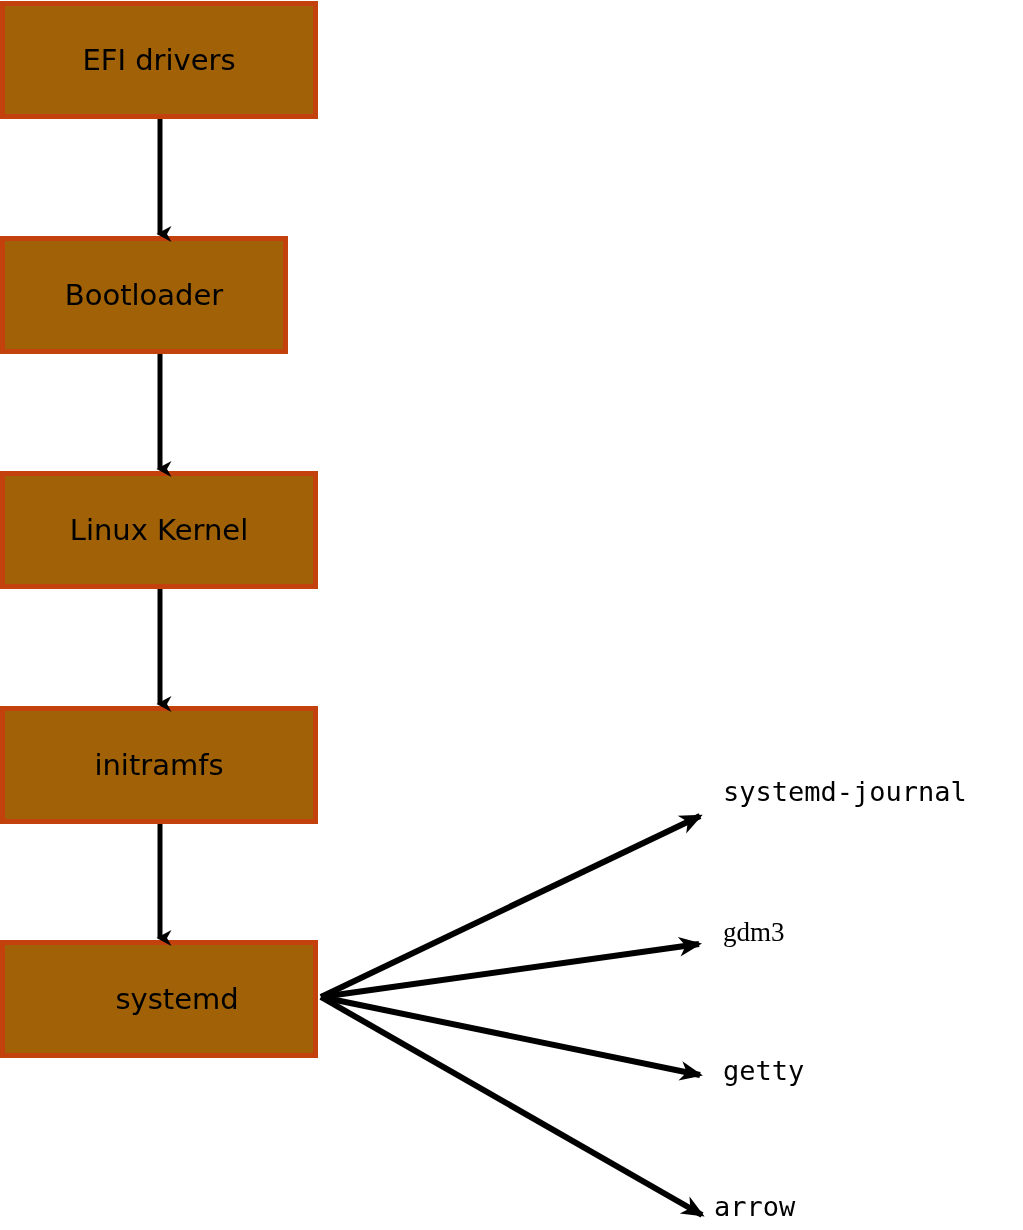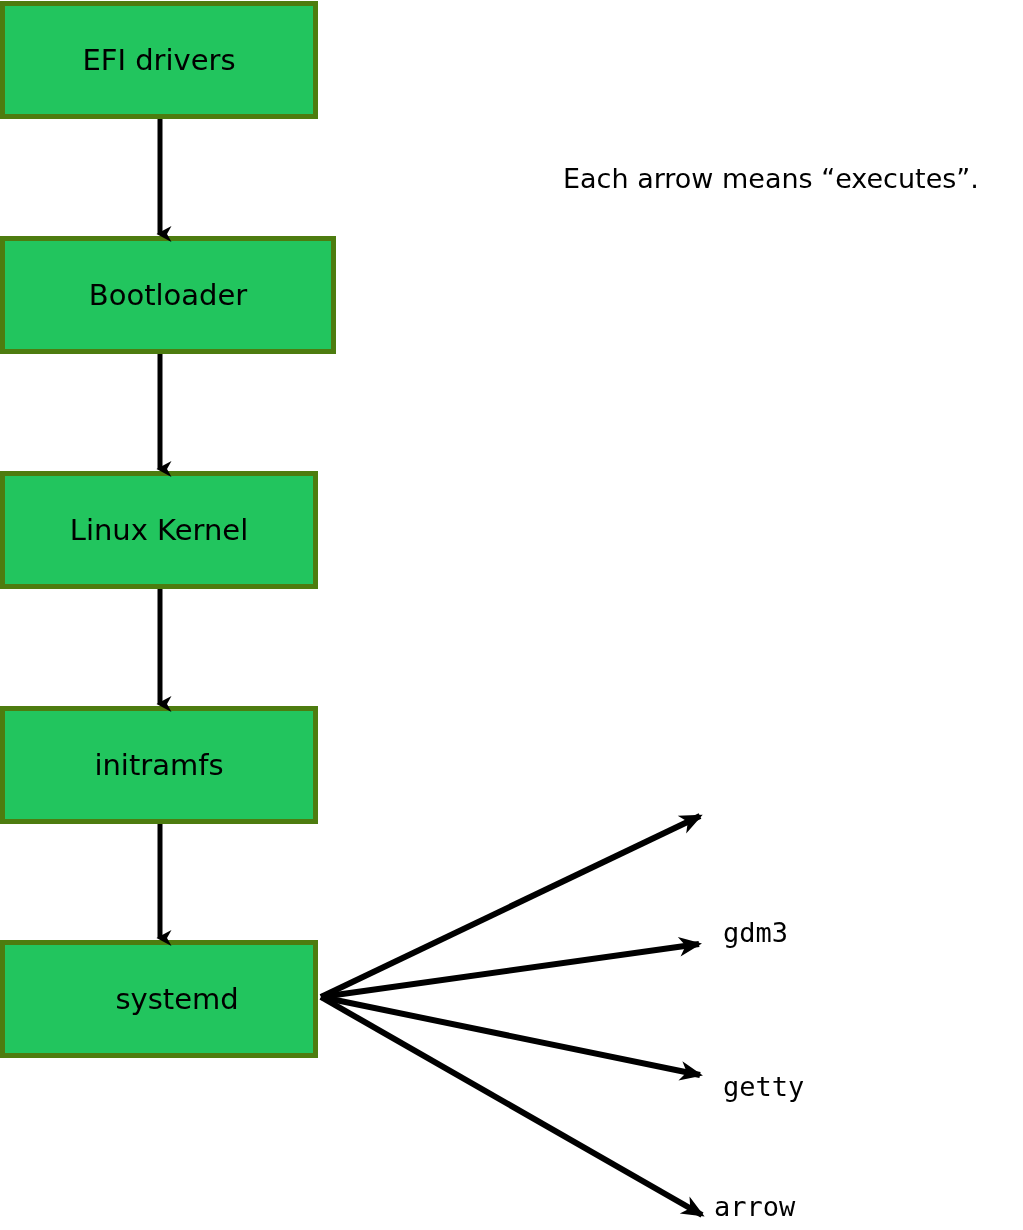--- a/index.html
+++ b/index.html
@@ -17,22 +17,22 @@
   #diagram-root {
     position: absolute;
     top: 0;
     left: 0;
     width: 1023px;
     height: 1230px;
   }
   .stage-box {
     position: absolute;
     box-sizing: border-box;
-    background: #22c55e;
-    border: 5px solid #4d7c0f;
+    background: #a16207;
+    border: 5px solid #c2410c;
     display: flex;
     align-items: center;
     justify-content: center;
   }
   .stage-label {
     font-family: "DejaVu Sans", sans-serif;
     font-size: 29px;
     color: #000000;
     line-height: 1;
     letter-spacing: 0px;
@@ -66,21 +66,21 @@
 </style>
 </head>
 <body>
 
 <div id="diagram-root">
 
   <div class="stage-box" style="left:0px; top:1px; width:318px; height:118px;">
     <span class="stage-label">EFI drivers</span>
   </div>
 
-  <div class="stage-box" style="left:0px; top:236px; width:336px; height:118px;text-align:right;">
+  <div class="stage-box" style="left:0px; top:236px; width:288px; height:118px;text-align:right;">
     <span class="stage-label">Bootloader</span>
   </div>
 
   <div class="stage-box" style="left:0px; top:706px; width:318px; height:118px;">
     <span class="stage-label">initramfs</span>
   </div>
 
   <div class="stage-box" style="left:0px; top:471px; width:318px; height:118px;">
     <span class="stage-label">Linux Kernel</span>
   </div>
@@ -119,22 +119,22 @@
       <line x1="321" y1="997" x2="699" y2="944" stroke="#000000" stroke-width="6" marker-end="url(#barb-fan)"></line>
     </g>
     <g>
       <line x1="321" y1="997" x2="700" y2="1075" stroke="#000000" stroke-width="6" marker-end="url(#barb-fan)"></line>
     </g>
     <g>
       <line x1="321" y1="997" x2="702" y2="1215" stroke="#000000" stroke-width="6" marker-end="url(#barb-fan)"></line>
     </g>
   </svg>
 
-  <div class="caption" style="left:563px; top:165px;">Each arrow means “executes”.</div>
 
+  <div class="service-label" style="left:723px; top:778px;">systemd-journal</div>
 
-  <div class="service-label" style="left:723px; top:919px;">gdm3</div>
+  <div class="service-label" style="left:723px; top:919px;font-family:Liberation Serif, serif;">gdm3</div>
 
-  <div class="service-label" style="left:723px; top:1057px;margin-top:16px;">getty</div>
+  <div class="service-label" style="left:723px; top:1057px;">getty</div>
 
   <div class="service-label" style="left:714px; top:1193px;">arrow</div>
 
 </div>
 
 </body></html>

